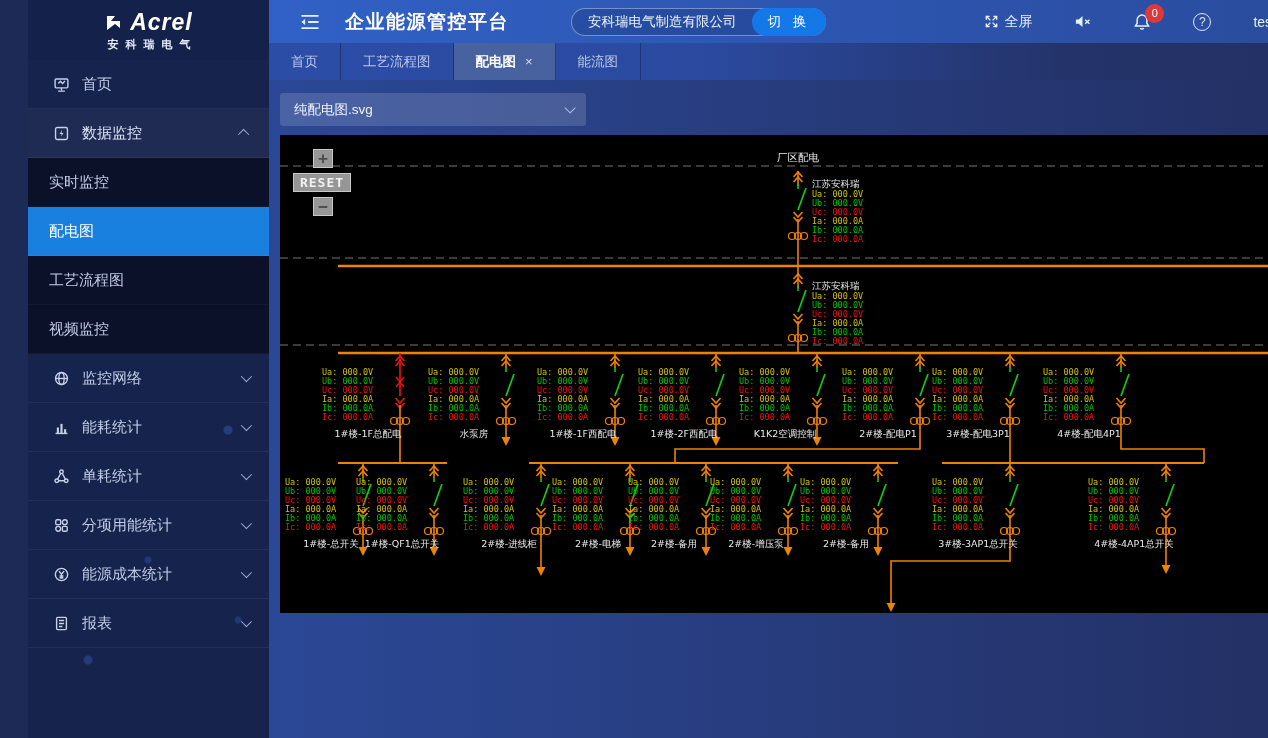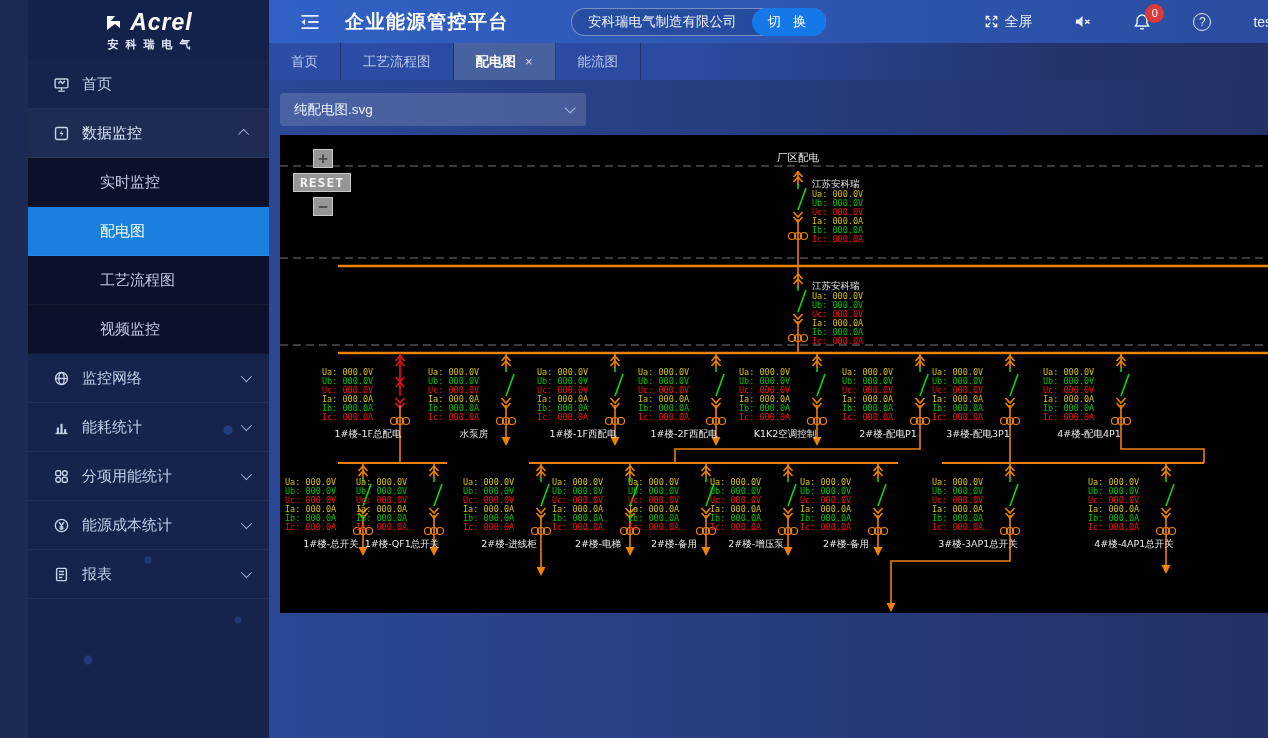--- a/index.html
+++ b/index.html
@@ -23,21 +23,21 @@
   .logo-sub{font-size:11px;color:#e2e9f8;letter-spacing:7px;margin-top:1px;margin-left:8px;font-weight:bold;}
   .menu{display:flex;flex-direction:column;}
   .menu-item{height:49px;flex:none;display:flex;align-items:center;padding:0 20px 0 24px;
     color:#c2cce6;font-size:15px;cursor:pointer;border-bottom:1px solid rgba(255,255,255,.055);}
   .menu-item .mi-icon{width:18px;height:18px;margin-right:12px;display:flex;align-items:center;justify-content:center;color:#c7d1ea;}
   .menu-item.parent-active{background:rgba(255,255,255,.04);color:#dbe4f8;}
   .chev{margin-left:auto;width:8px;height:8px;border-right:1.6px solid #9fb0d8;border-bottom:1.6px solid #9fb0d8;flex:none;}
   .chev.down{transform:rotate(45deg) translateY(-2px);}
   .chev.up{transform:rotate(-135deg) translateY(-2px);}
   .submenu{background:#0a1128;}
-  .submenu .menu-item{padding-left:72px;border-bottom:1px solid rgba(255,255,255,.035);color:#c2cce6;}
+  .submenu .menu-item{padding-left:21px;border-bottom:1px solid rgba(255,255,255,.035);color:#c2cce6;}
   .submenu .menu-item.selected{background:#1a80e0;color:#fff;}
 
   
   .main{flex:1;display:flex;flex-direction:column;min-width:0;}
   .topbar{height:43px;flex:none;background:linear-gradient(to right,#3161c6,#2a4c9e);
     display:flex;align-items:center;padding:0 20px 0 30px;color:#fff;}
   .collapse{width:22px;height:22px;color:#e8eefc;cursor:pointer;flex:none;}
   .title{font-size:19px;font-weight:bold;letter-spacing:1.5px;margin-left:24px;color:#fff;white-space:nowrap;}
   .company{margin-left:62px;height:28px;border-radius:14px;background:rgba(16,40,96,.25);
     border:1px solid rgba(255,255,255,.38);display:flex;align-items:center;padding-left:16px;}
@@ -139,20 +139,32 @@
         <div class="menu-item">
           <span class="mi-icon">
             <svg width="17" height="17" viewBox="0 0 16 16" fill="none" stroke="currentColor" stroke-width="1.3">
               <path d="M2.4 13.6h11.2"></path>
               <rect x="3.6" y="8" width="2" height="5.6" fill="currentColor" stroke="none"></rect>
               <rect x="7" y="4.6" width="2" height="9" fill="currentColor" stroke="none"></rect>
               <rect x="10.4" y="9.6" width="2" height="4" fill="currentColor" stroke="none"></rect>
             </svg>
           </span>
           <span class="mi-label">能耗统计</span>
+          <i class="chev down"></i>
+        </div>
+        <div class="menu-item">
+          <span class="mi-icon">
+            <svg width="17" height="17" viewBox="0 0 16 16" fill="none" stroke="currentColor" stroke-width="1.3">
+              <circle cx="8" cy="3.6" r="1.7"></circle>
+              <circle cx="3.6" cy="12" r="1.7"></circle>
+              <circle cx="12.4" cy="12" r="1.7"></circle>
+              <path d="M7.2 5.2L4.4 10.5M8.8 5.2l2.8 5.3M5.3 12h5.4"></path>
+            </svg>
+          </span>
+          <span class="mi-label">单耗统计</span>
           <i class="chev down"></i>
         </div>
         <div class="menu-item">
           <span class="mi-icon">
             <svg width="17" height="17" viewBox="0 0 16 16" fill="none" stroke="currentColor" stroke-width="1.3">
               <rect x="2.6" y="2.6" width="4.6" height="4.6" rx="1.2"></rect>
               <rect x="8.8" y="2.6" width="4.6" height="4.6" rx="2.3"></rect>
               <rect x="2.6" y="8.8" width="4.6" height="4.6" rx="2.3"></rect>
               <rect x="8.8" y="8.8" width="4.6" height="4.6" rx="1.2"></rect>
             </svg>

